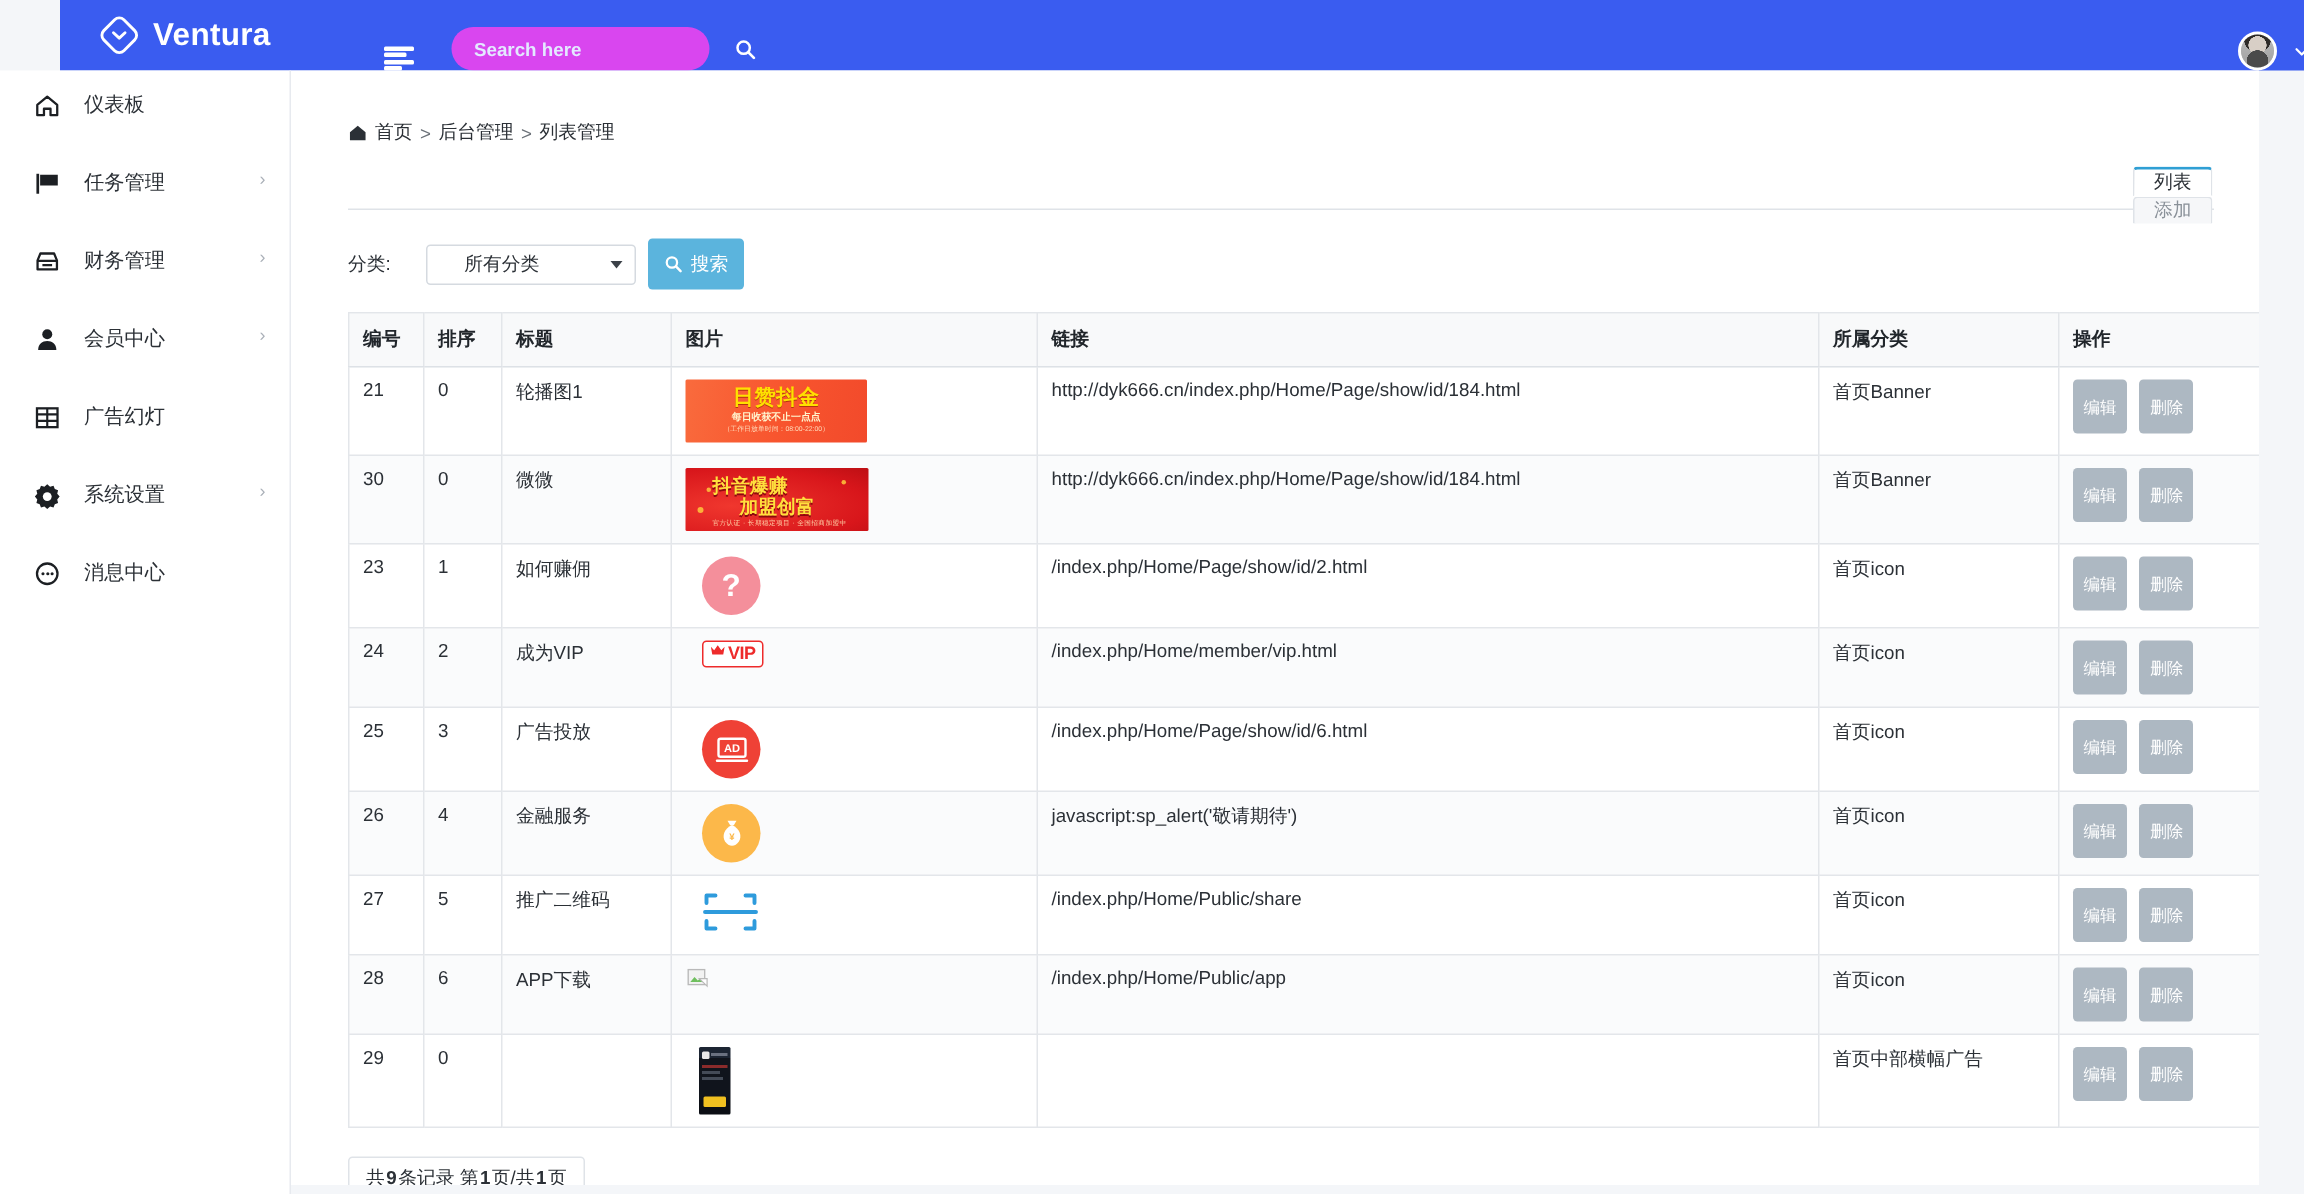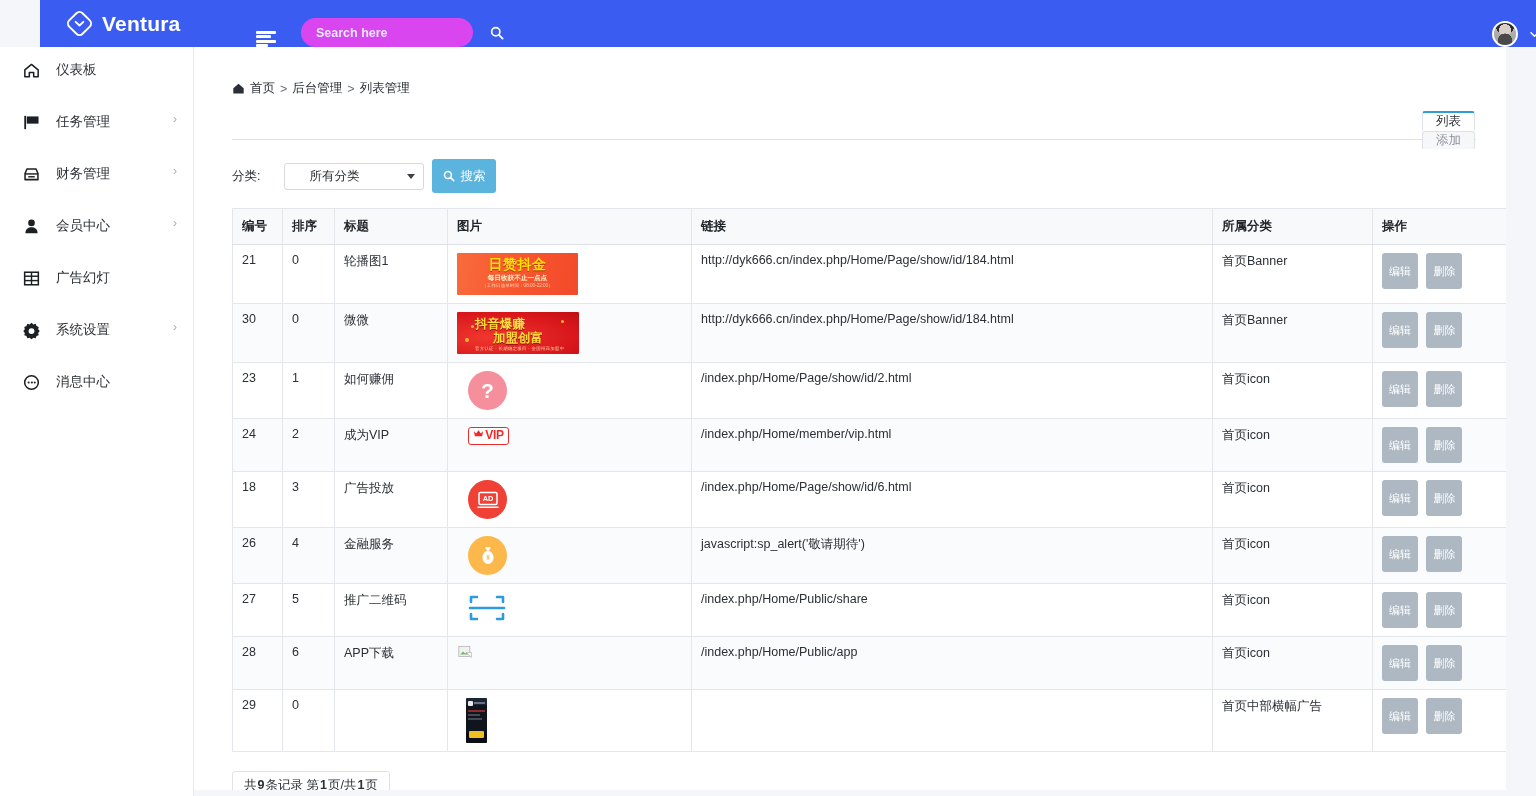--- a/index.html
+++ b/index.html
@@ -495,21 +495,21 @@
         </td>
         <td>/index.php/Home/member/vip.html</td>
         <td>首页icon</td>
         <td>
           <button class="btn-act">编辑</button>
           <button class="btn-act">删除</button>
         </td>
       </tr>
 
       <tr>
-        <td>18</td>
+        <td>25</td>
         <td>3</td>
         <td>广告投放</td>
         <td class="thumb-cell">
           <div class="ico-circle ico-ad">
             <svg width="24" height="22" viewBox="0 0 24 22">
               <rect x="3" y="3.5" width="18" height="12" rx="1.4" fill="none" stroke="#ffffff" stroke-width="1.6"></rect>
               <text x="12" y="12.2" font-size="7.4" font-family="Liberation Sans, sans-serif" font-weight="bold" fill="#ffffff" text-anchor="middle">AD</text>
               <line x1="2" y1="18.2" x2="22" y2="18.2" stroke="#ffffff" stroke-width="1.6" stroke-linecap="round"></line>
             </svg>
           </div>

